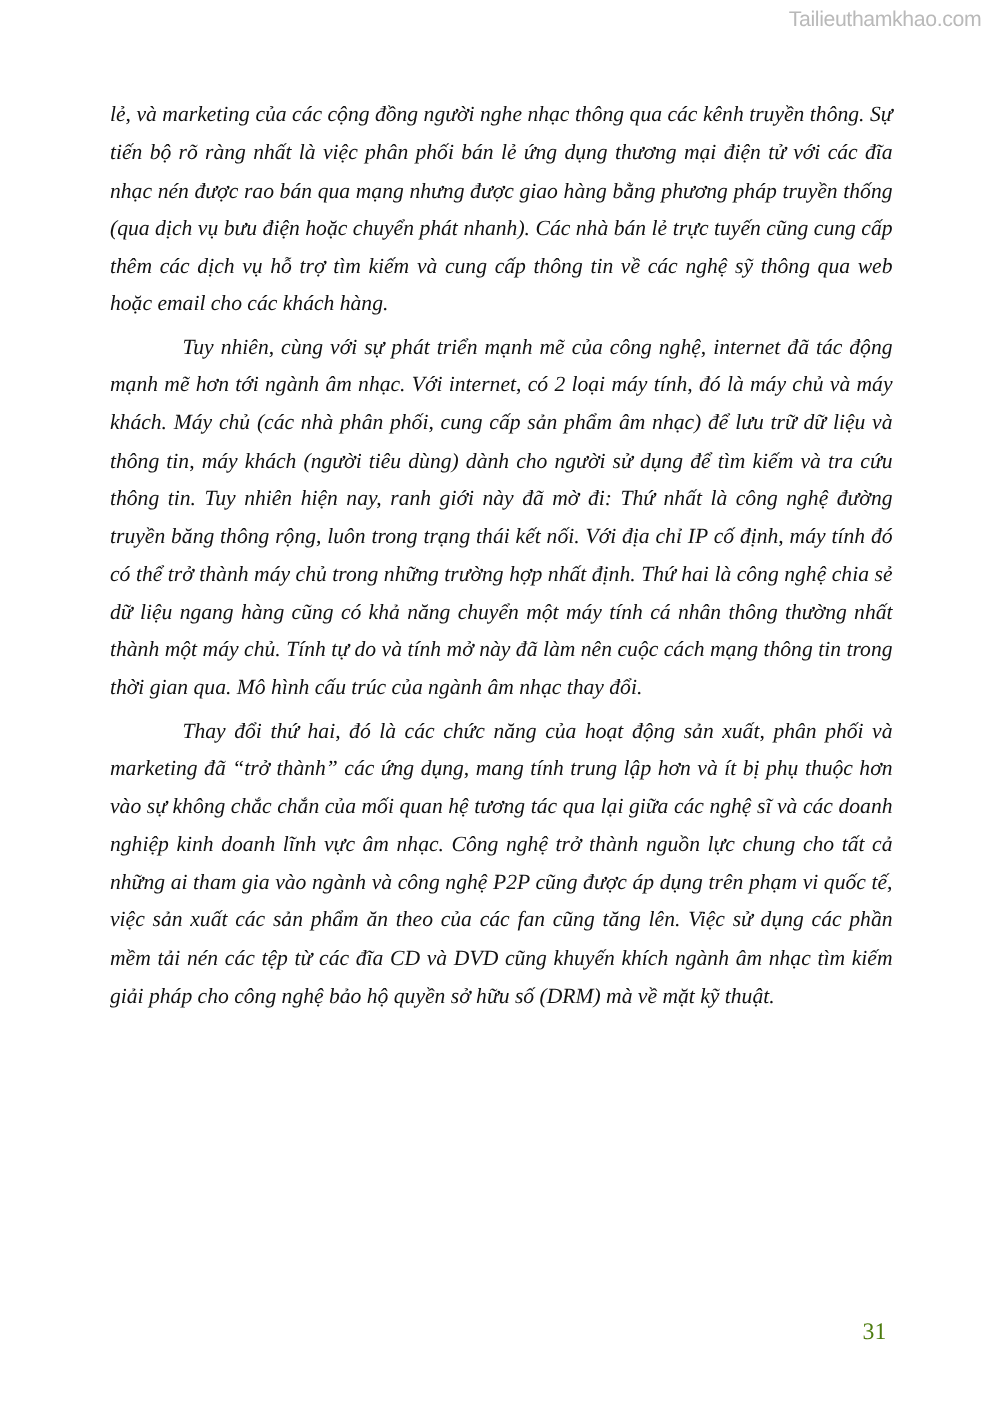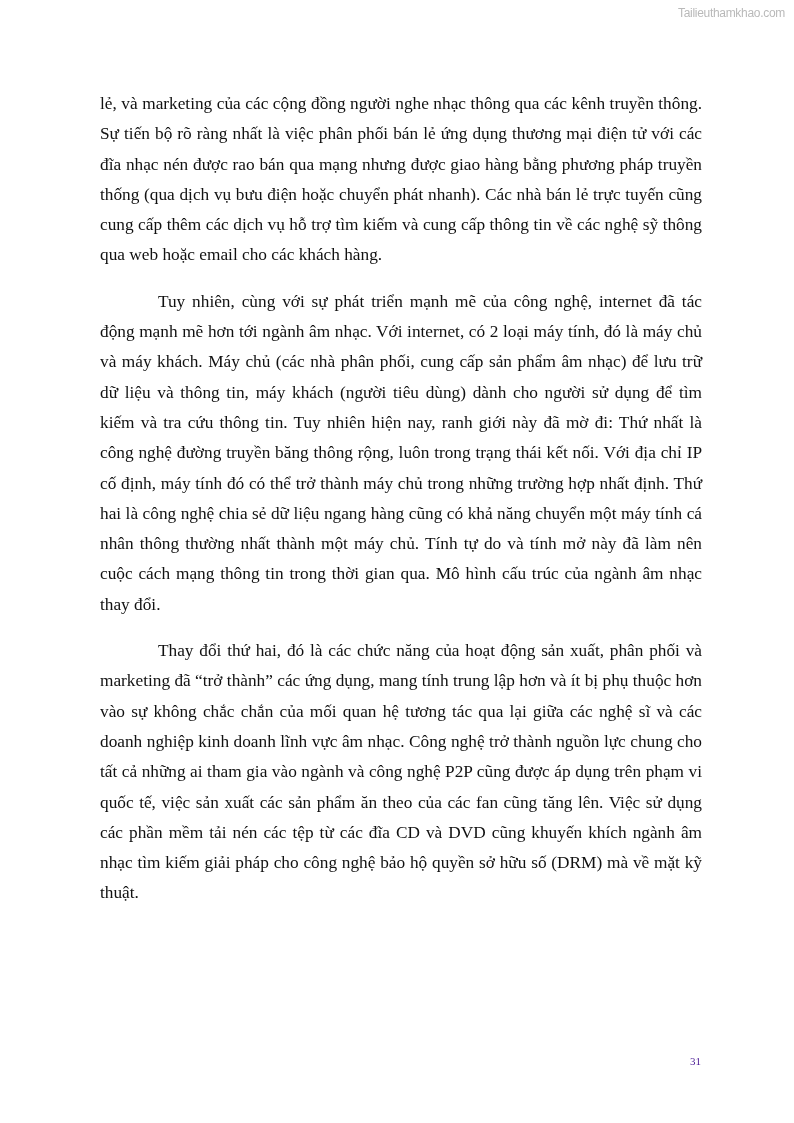--- a/index.html
+++ b/index.html
@@ -13,46 +13,47 @@
     position: relative;
     overflow: hidden;
     font-family: "Liberation Serif", "DejaVu Serif", serif;
     color: #111111;
   }
   .watermark {
     position: absolute;
     top: 6px;
     right: 9px;
     font-family: "Liberation Sans", "DejaVu Sans", sans-serif;
-    font-size: 12px;
+    font-size: 17px;
     color: #b9b9b9;
     letter-spacing: -0.3px;
   }
   .page-body {
     position: absolute;
     left: 84px;
     top: 73px;
     width: 634px;
   }
   .para {
-    margin: 16px;
+    margin: 4px;
     font-size: 17.3px;
     line-height: 30.3px;
     text-align: justify;
     text-justify: inter-word;
+    font-style: italic;
   }
   .para.indent {
     text-indent: 58px;
   }
   .page-number {
     position: absolute;
     left: 690px;
     top: 1055px;
-    font-size: 11px;
-    color: #4c1d95;
+    font-size: 19px;
+    color: #4d7c0f;
   }
 </style>
 </head>
 <body>
 
 <div class="watermark">Tailieuthamkhao.com</div>
 
 <div class="page-body">
   <p class="para">lẻ, và marketing của các cộng đồng người nghe nhạc thông qua các kênh truyền thông. Sự tiến bộ rõ ràng nhất là việc phân phối bán lẻ ứng dụng thương mại điện tử với các đĩa nhạc nén được rao bán qua mạng nhưng được giao hàng bằng phương pháp truyền thống (qua dịch vụ bưu điện hoặc chuyển phát nhanh). Các nhà bán lẻ trực tuyến cũng cung cấp thêm các dịch vụ hỗ trợ tìm kiếm và cung cấp thông tin về các nghệ sỹ thông qua web hoặc email cho các khách hàng.</p>
   <p class="para indent">Tuy nhiên, cùng với sự phát triển mạnh mẽ của công nghệ, internet đã tác động mạnh mẽ hơn tới ngành âm nhạc. Với internet, có 2 loại máy tính, đó là máy chủ và máy khách. Máy chủ (các nhà phân phối, cung cấp sản phẩm âm nhạc) để lưu trữ dữ liệu và thông tin, máy khách (người tiêu dùng) dành cho người sử dụng để tìm kiếm và tra cứu thông tin. Tuy nhiên hiện nay, ranh giới này đã mờ đi: Thứ nhất là công nghệ đường truyền băng thông rộng, luôn trong trạng thái kết nối. Với địa chỉ IP cố định, máy tính đó có thể trở thành máy chủ trong những trường hợp nhất định. Thứ hai là công nghệ chia sẻ dữ liệu ngang hàng cũng có khả năng chuyển một máy tính cá nhân thông thường nhất thành một máy chủ. Tính tự do và tính mở này đã làm nên cuộc cách mạng thông tin trong thời gian qua. Mô hình cấu trúc của ngành âm nhạc thay đổi.</p>

